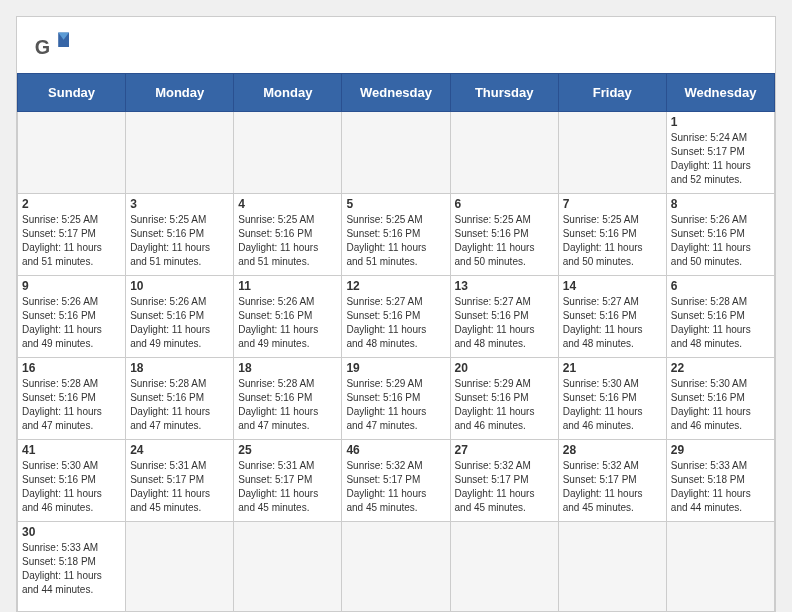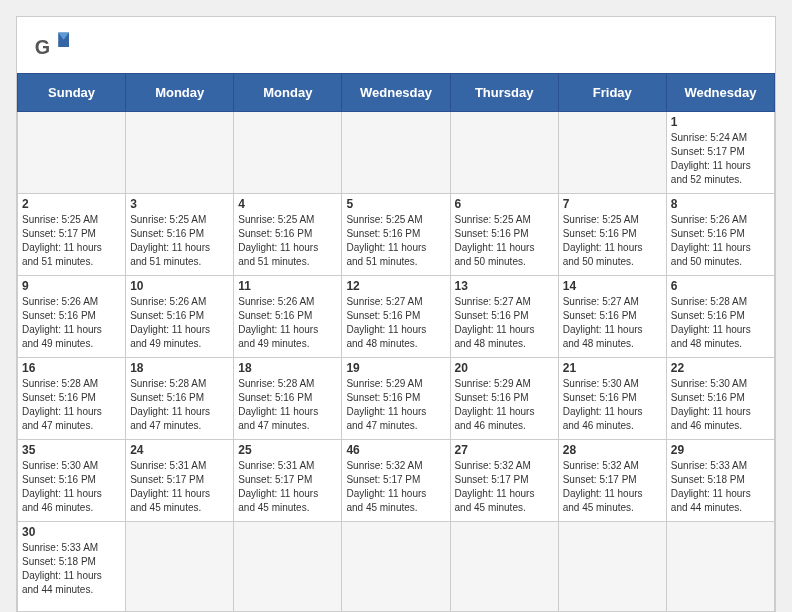--- a/index.html
+++ b/index.html
@@ -286,21 +286,21 @@
           <td class="day-cell">
             <div class="day-number">22</div>
             <div class="day-info">Sunrise: 5:30 AM
 Sunset: 5:16 PM
 Daylight: 11 hours
 and 46 minutes.</div>
           </td>
         </tr>
         <tr>
           <td class="day-cell">
-            <div class="day-number">35</div>
+            <div class="day-number">41</div>
             <div class="day-info">Sunrise: 5:30 AM
 Sunset: 5:16 PM
 Daylight: 11 hours
 and 46 minutes.</div>
           </td>
           <td class="day-cell">
             <div class="day-number">24</div>
             <div class="day-info">Sunrise: 5:31 AM
 Sunset: 5:17 PM
 Daylight: 11 hours

